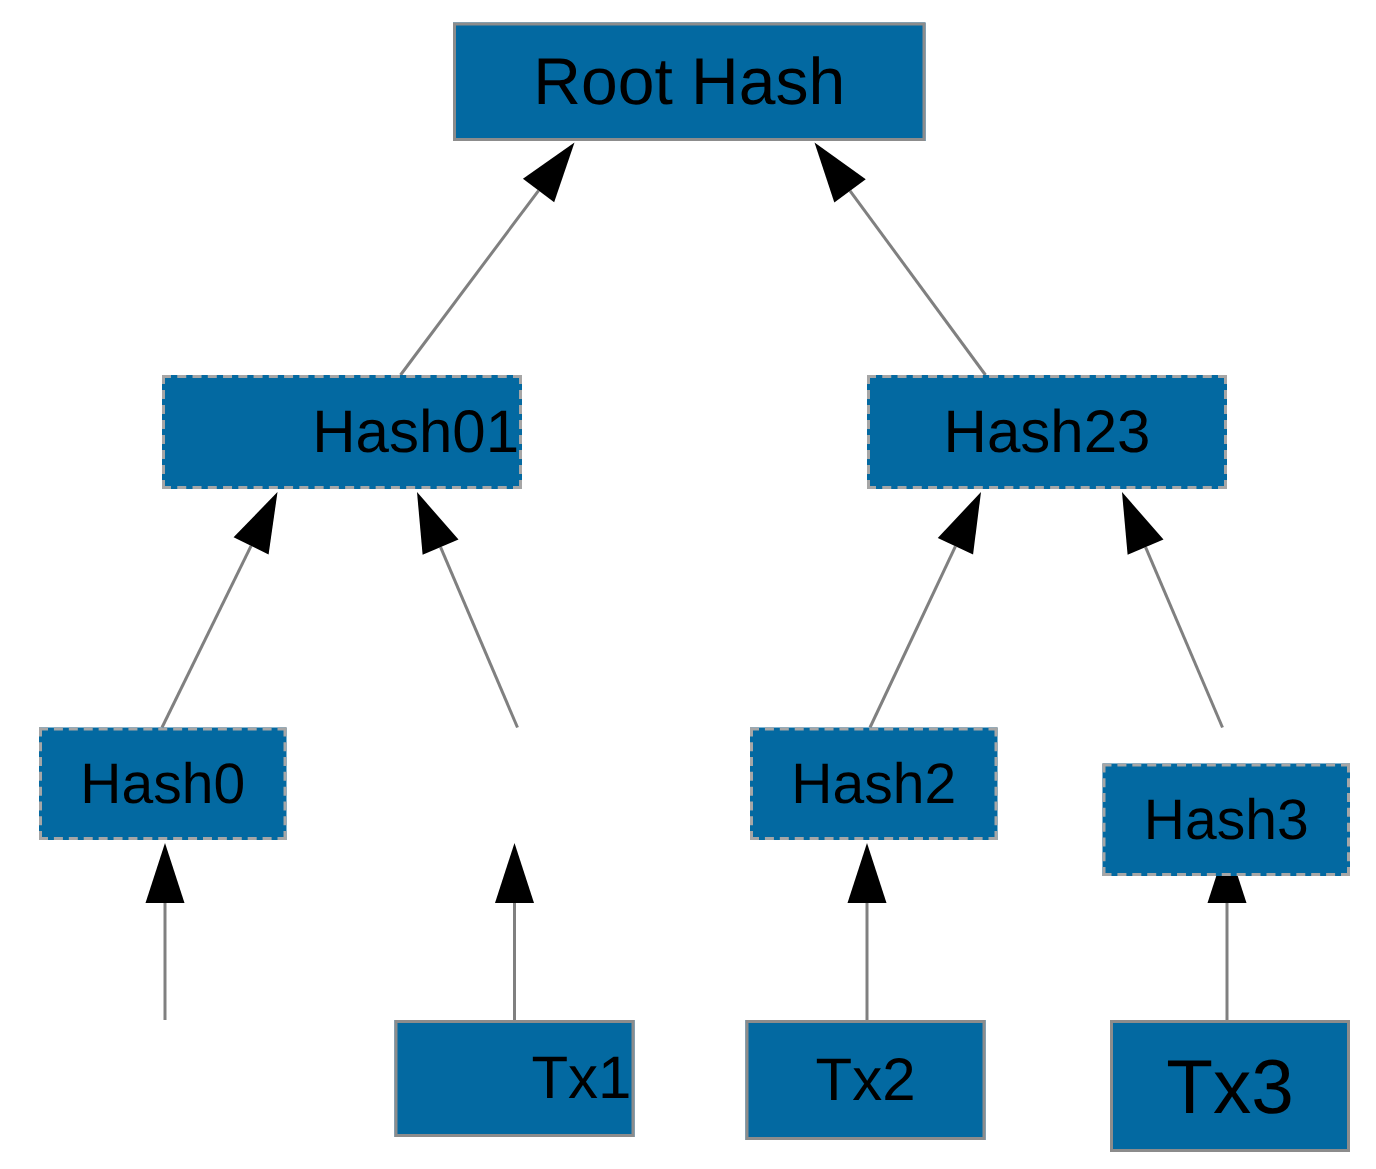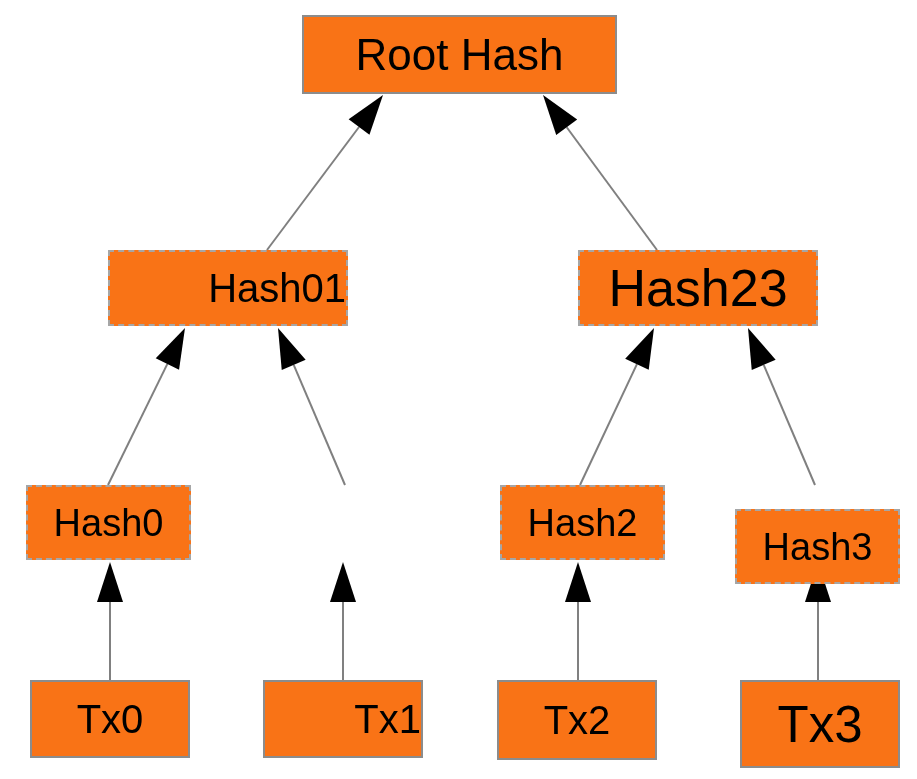--- a/index.html
+++ b/index.html
@@ -22,21 +22,21 @@
     width: 917px;
     height: 779px;
     pointer-events: none;
   }
   .node {
     position: absolute;
     box-sizing: border-box;
     display: flex;
     align-items: center;
     justify-content: center;
-    background: #f97316;
+    background: #0369a1;
     color: #000000;
     line-height: 1;
     white-space: nowrap;
   }
   .node-solid {
     border: 2px solid #8c8c8c;
   }
   .node-dashed {
     border: 2px dashed #a6a6a6;
   }
@@ -75,37 +75,34 @@
       </g>
   </svg>
 
   <div class="node node-solid" id="node-root" style="left: 302px; top: 15px; width: 315px; height: 79px; font-size: 44px; color: rgb(0, 0, 0); border-color: rgb(140, 140, 140);">
     <span class="node-label">Root Hash</span>
   </div>
 
   <div class="node node-dashed" id="node-branch-0" style="left: 108px; top: 250px; width: 240px; height: 76px; font-size: 40px; color: rgb(0, 0, 0); border-color: rgb(166, 166, 166); justify-content: flex-end;">
     <span class="node-label">Hash01</span>
   </div>
-  <div class="node node-dashed" id="node-branch-1" style="left: 578px; top: 250px; width: 240px; height: 76px; font-size: 52px; color: rgb(0, 0, 0); border-color: rgb(166, 166, 166);">
+  <div class="node node-dashed" id="node-branch-1" style="left: 578px; top: 250px; width: 240px; height: 76px; font-size: 40px; color: rgb(0, 0, 0); border-color: rgb(166, 166, 166);">
     <span class="node-label">Hash23</span>
   </div>
 
   <div class="node node-dashed" id="node-leaf-0" style="left: 26px; top: 485px; width: 165px; height: 75px; font-size: 38px; color: rgb(0, 0, 0); border-color: rgb(166, 166, 166);">
     <span class="node-label">Hash0</span>
   </div>
   <div class="node node-dashed" id="node-leaf-2" style="left: 500px; top: 485px; width: 165px; height: 75px; font-size: 38px; color: rgb(0, 0, 0); border-color: rgb(166, 166, 166);">
     <span class="node-label">Hash2</span>
   </div>
   <div class="node node-dashed" id="node-leaf-3" style="left: 735px; top: 509px; width: 165px; height: 75px; font-size: 38px; color: rgb(0, 0, 0); border-color: rgb(166, 166, 166);">
     <span class="node-label">Hash3</span>
   </div>
 
-  <div class="node node-solid" id="node-tx-0" style="left: 30px; top: 680px; width: 160px; height: 78px; font-size: 40px; color: rgb(0, 0, 0); border-color: rgb(140, 140, 140);">
-    <span class="node-label">Tx0</span>
-  </div>
   <div class="node node-solid" id="node-tx-1" style="left: 263px; top: 680px; width: 160px; height: 78px; font-size: 40px; color: rgb(0, 0, 0); border-color: rgb(140, 140, 140); justify-content: flex-end;">
     <span class="node-label">Tx1</span>
   </div>
   <div class="node node-solid" id="node-tx-2" style="left: 497px; top: 680px; width: 160px; height: 80px; font-size: 40px; color: rgb(0, 0, 0); border-color: rgb(140, 140, 140);">
     <span class="node-label">Tx2</span>
   </div>
   <div class="node node-solid" id="node-tx-3" style="left: 740px; top: 680px; width: 160px; height: 88px; font-size: 51px; color: rgb(0, 0, 0); border-color: rgb(140, 140, 140);">
     <span class="node-label">Tx3</span>
   </div>
 

